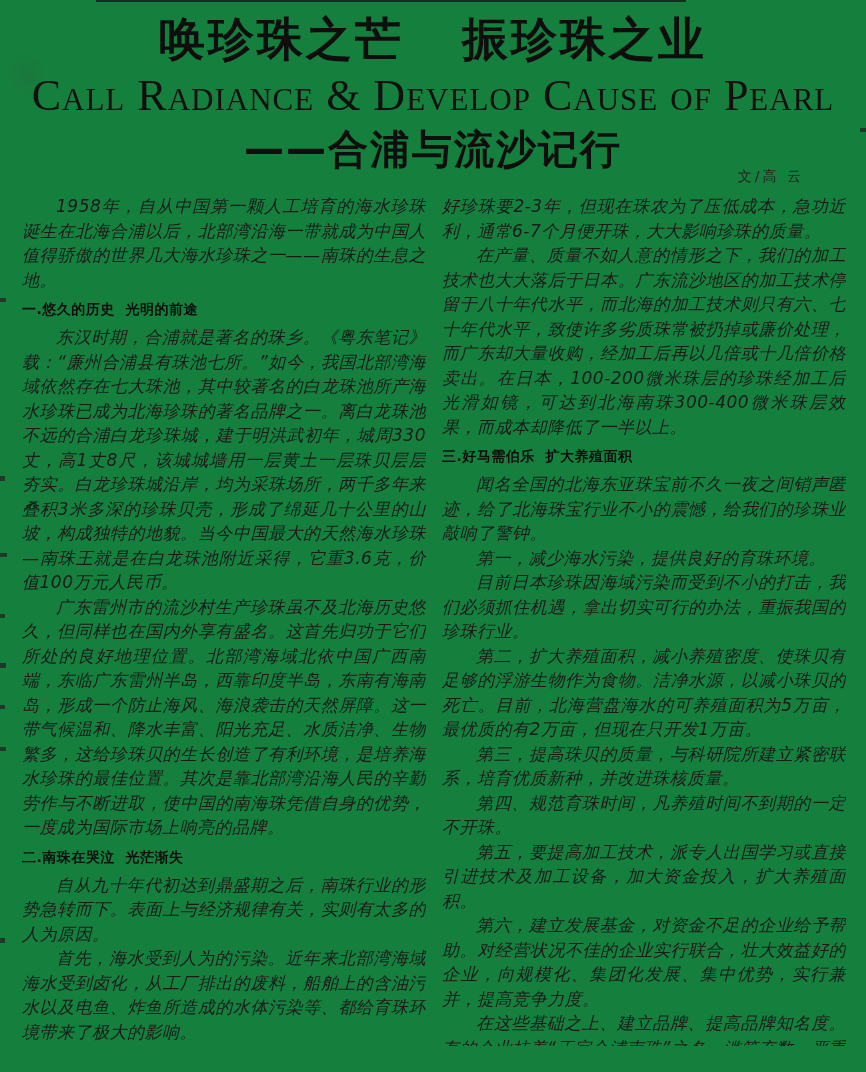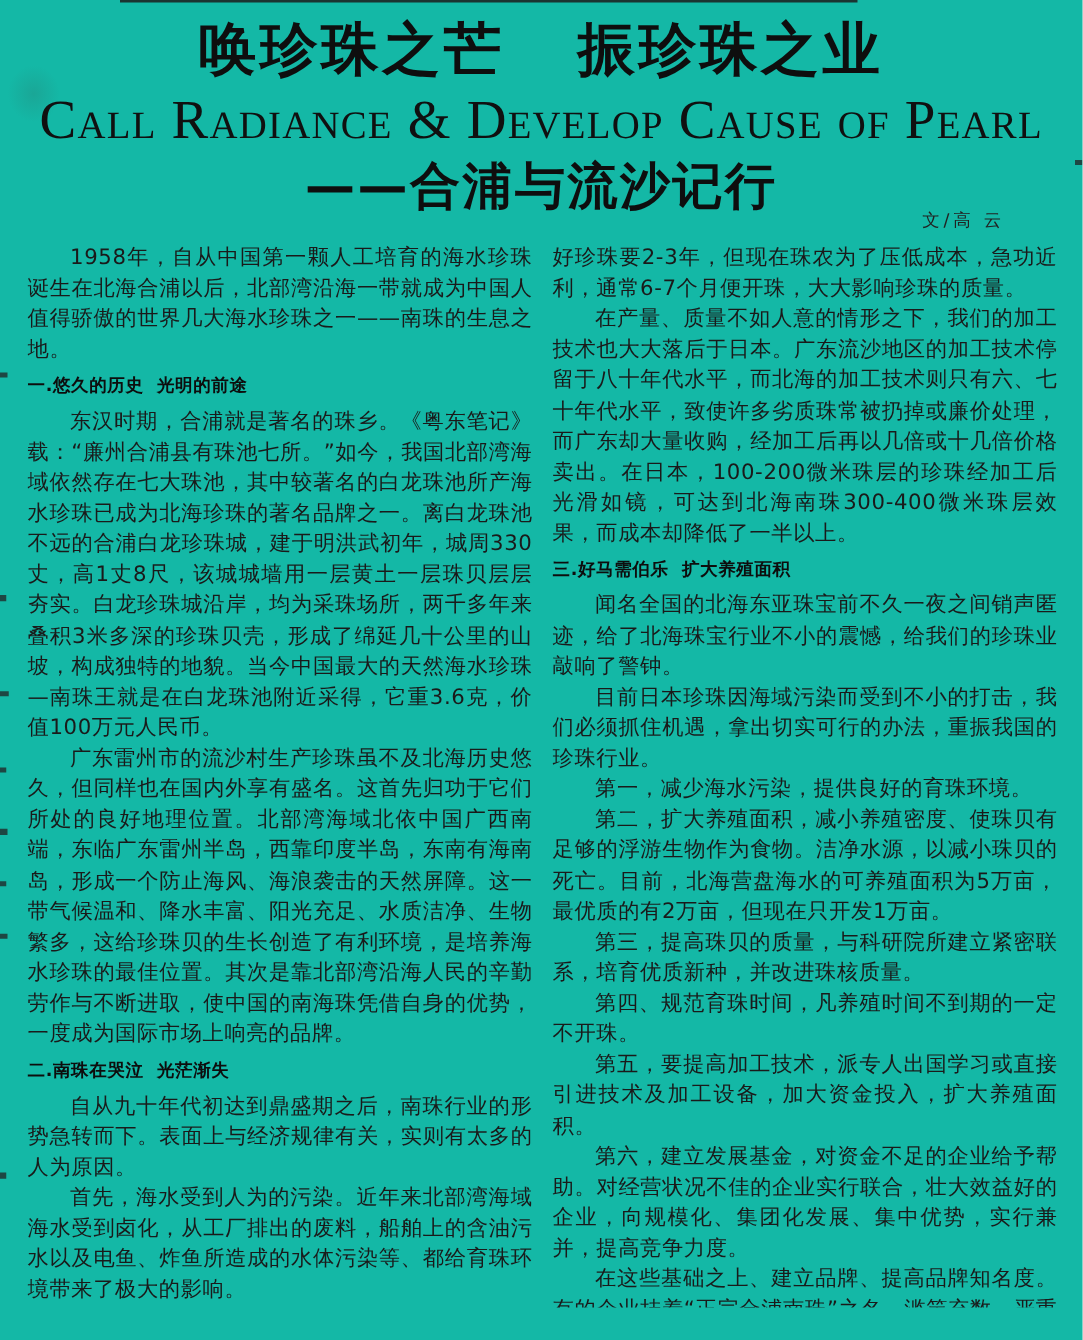--- a/index.html
+++ b/index.html
@@ -5,21 +5,21 @@
   html, body {
     margin: 0;
     padding: 0;
     background: #e8e8e6;
   }
   .page {
     position: relative;
     width: 866px;
     height: 1072px;
     margin: 0 auto;
-    background: #14b8a6;
+    background: #15803d;
     color: #161616;
     font-family: "DejaVu Sans", "Liberation Sans", sans-serif;
     overflow: hidden;
     box-sizing: border-box;
   }
   
   .scan-topline {
     position: absolute; top: 0; left: 96px; width: 590px; height: 2px;
     background: #1c1c1c; opacity: .85;
   }
@@ -78,21 +78,21 @@
   .col {
     width: 404px;
     font-size: 17px;
     line-height: 24.5px;
     text-align: justify;
     letter-spacing: .5px;
     color: #1a1a1a;
     overflow: hidden;
     height: 852px;
   }
-  .para { text-indent: 2em; margin: 0; }
+  .para { text-indent: 2em; margin: 0; font-style: italic; }
   .para.noindent { text-indent: 0; }
   .sec-heading {
     font-weight: 800;
     font-size: 14px;
     line-height: 26px;
     margin: 4px 0 3px 0;
     white-space: pre-wrap;
     text-indent: 0;
     color: #0d0d0d;
   }
@@ -133,22 +133,22 @@
         <h2 class="sec-heading">二.南珠在哭泣  光茫渐失</h2>
         <p class="para" style="margin: 0px;">自从九十年代初达到鼎盛期之后，南珠行业的形势急转而下。表面上与经济规律有关，实则有太多的人为原因。</p>
         <p class="para" style="margin: 0px;">首先，海水受到人为的污染。近年来北部湾海域海水受到卤化，从工厂排出的废料，船舶上的含油污水以及电鱼、炸鱼所造成的水体污染等、都给育珠环境带来了极大的影响。</p>
         <p class="para" style="margin: 0px;">其次，珍珠养殖密度太大。珠农们见养珠有利可图，便一哄而上，往往一个珠笼里就养二三十个珠贝，每年都有成千上万的珠贝死亡。</p>
       </section>
     <section class="col">
         <p class="para noindent" style="margin: 0px;">好珍珠要2-3年，但现在珠农为了压低成本，急功近利，通常6-7个月便开珠，大大影响珍珠的质量。</p>
         <p class="para" style="margin: 0px;">在产量、质量不如人意的情形之下，我们的加工技术也大大落后于日本。广东流沙地区的加工技术停留于八十年代水平，而北海的加工技术则只有六、七十年代水平，致使许多劣质珠常被扔掉或廉价处理，而广东却大量收购，经加工后再以几倍或十几倍价格卖出。在日本，100-200微米珠层的珍珠经加工后光滑如镜，可达到北海南珠300-400微米珠层效果，而成本却降低了一半以上。</p>
         <h2 class="sec-heading">三.好马需伯乐  扩大养殖面积</h2>
         <p class="para" style="margin: 0px;">闻名全国的北海东亚珠宝前不久一夜之间销声匿迹，给了北海珠宝行业不小的震憾，给我们的珍珠业敲响了警钟。</p>
+        <p class="para" style="margin: 0px;">第一，减少海水污染，提供良好的育珠环境。</p>
         <p class="para" style="margin: 0px;">目前日本珍珠因海域污染而受到不小的打击，我们必须抓住机遇，拿出切实可行的办法，重振我国的珍珠行业。</p>
-        <p class="para" style="margin: 0px;">第一，减少海水污染，提供良好的育珠环境。</p>
         <p class="para" style="margin: 0px;">第二，扩大养殖面积，减小养殖密度、使珠贝有足够的浮游生物作为食物。洁净水源，以减小珠贝的死亡。目前，北海营盘海水的可养殖面积为5万亩，最优质的有2万亩，但现在只开发1万亩。</p>
         <p class="para" style="margin: 0px;">第三，提高珠贝的质量，与科研院所建立紧密联系，培育优质新种，并改进珠核质量。</p>
         <p class="para" style="margin: 0px;">第四、规范育珠时间，凡养殖时间不到期的一定不开珠。</p>
         <p class="para" style="margin: 0px;">第五，要提高加工技术，派专人出国学习或直接引进技术及加工设备，加大资金投入，扩大养殖面积。</p>
         <p class="para" style="margin: 0px;">第六，建立发展基金，对资金不足的企业给予帮助。对经营状况不佳的企业实行联合，壮大效益好的企业，向规模化、集团化发展、集中优势，实行兼并，提高竞争力度。</p>
         <p class="para" style="margin: 0px;">在这些基础之上、建立品牌、提高品牌知名度。有的企业挂着“正宗合浦南珠”之名、滥竽充数，严重影响品牌形象、必须给予清除，防止鱼目混珠、以次充好的现象。各企业必须强化品牌意识，推出精品名牌，用名牌去抢占市场。</p>
       </section>
   </div>
 
 </div>

